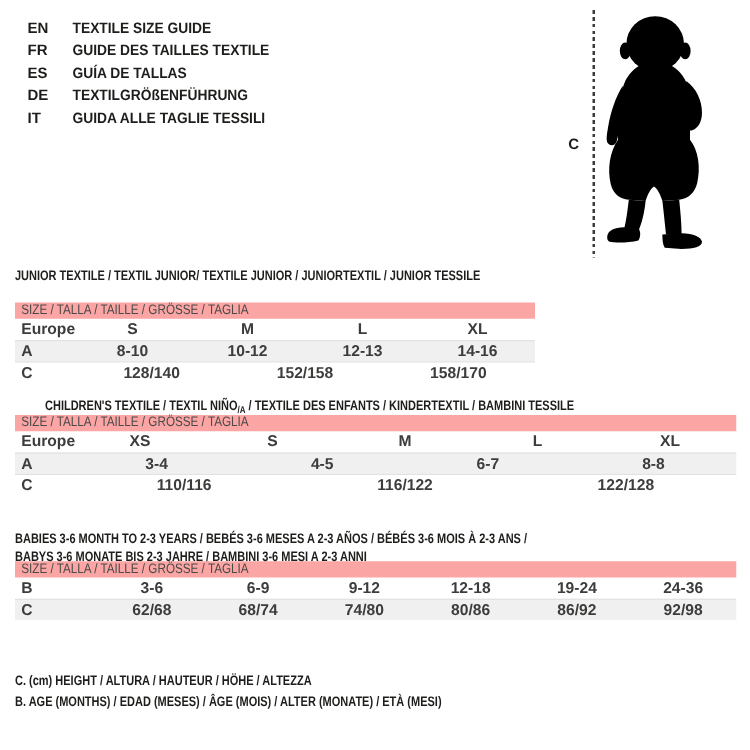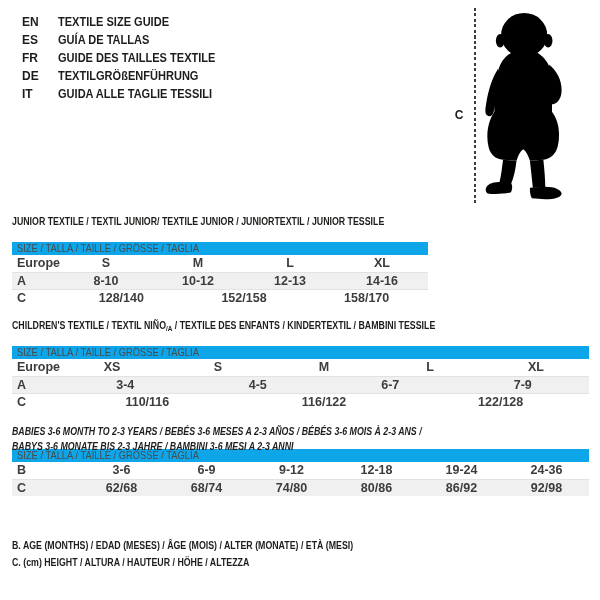--- a/index.html
+++ b/index.html
@@ -19,58 +19,58 @@
   
   .fig-c-label{position:absolute;left:450px;top:108px;width:18px;text-align:center;
     font-size:12px;font-weight:bold;color:#1d1d1b;}
   .dash-line{position:absolute;left:474px;top:8px;width:2px;height:198px;
     background:repeating-linear-gradient(to bottom,#3c3c3c 0 3px,transparent 3px 5.5px);}
   .baby-svg{position:absolute;left:480px;top:6px;width:96px;height:202px;}
 
   
   .section{position:absolute;}
   .sec-title{font-size:11px;font-weight:bold;height:14px;line-height:14px;white-space:nowrap;}
-  .sec-title.two-line .line{height:15px;line-height:15px;font-style:italic;}
+  .sec-title.two-line .line{height:15px;line-height:15px;}
   .sub{font-size:8px;vertical-align:-2px;}
   .tbl{width:100%;}
-  .band{height:13px;line-height:13px;background:#0ea5e9;color:#4a4a49;
+  .band{height:13px;line-height:13px;background:#fca5a5;color:#4a4a49;
     font-size:11px;padding-left:5px;box-sizing:border-box;}
   .trow{display:flex;height:17px;line-height:17px;font-size:12.5px;color:#3c3c3b;font-weight:bold;}
   .trow + .trow{border-top:1px solid #e2e2e2;box-sizing:border-box;}
   .trow.alt{background:#f0f0f0;}
   .cl{padding-left:5px;box-sizing:border-box;}
   .w1{width:48px;} .w2{width:47px;} .w3{width:67px;}
   .c{flex:1;text-align:center;}
 
   
   .footnotes{position:absolute;left:12px;top:537px;}
   .fn-line{height:16.5px;line-height:16.5px;font-size:11px;font-weight:bold;white-space:nowrap;}
 
   .s1{left:12px;top:214px;width:416px;}
   .s1 .sec-title{margin-bottom:14px;}
   .s2{left:12px;top:318px;width:577px;}
-  .s2 .sec-title{margin-bottom:14px;}
+  .s2 .sec-title{margin-bottom:0;text-align:center;}
   .s3{left:12px;top:424px;width:577px;}
   .s3 .sec-title{margin-bottom:11px;}
 </style>
 </head>
 <body>
 
 <div class="lang-list">
   <div class="lang-row">
     <span class="lang-code">EN</span>
     <span class="cond92">TEXTILE SIZE GUIDE</span>
   </div>
   <div class="lang-row">
+    <span class="lang-code">FR</span>
+    <span class="cond92">GUIDE DES TAILLES TEXTILE</span>
+  </div>
+  <div class="lang-row">
     <span class="lang-code">ES</span>
     <span class="cond92">GUÍA DE TALLAS</span>
-  </div>
-  <div class="lang-row">
-    <span class="lang-code">FR</span>
-    <span class="cond92">GUIDE DES TAILLES TEXTILE</span>
   </div>
   <div class="lang-row">
     <span class="lang-code">DE</span>
     <span class="cond92">TEXTILGRÖßENFÜHRUNG</span>
   </div>
   <div class="lang-row">
     <span class="lang-code">IT</span>
     <span class="cond92">GUIDA ALLE TAGLIE TESSILI</span>
   </div>
 </div>
@@ -138,21 +138,21 @@
       <div class="c">S</div>
       <div class="c">M</div>
       <div class="c">L</div>
       <div class="c">XL</div>
     </div>
     <div class="trow alt">
       <div class="cl w2">A</div>
       <div class="c">3-4</div>
       <div class="c">4-5</div>
       <div class="c">6-7</div>
-      <div class="c">7-9</div>
+      <div class="c">8-8</div>
     </div>
     <div class="trow">
       <div class="cl w2">C</div>
       <div class="c">110/116</div>
       <div class="c">116/122</div>
       <div class="c">122/128</div>
     </div>
   </div>
 </div>
 
@@ -185,18 +185,18 @@
       <div class="c">74/80</div>
       <div class="c">80/86</div>
       <div class="c">86/92</div>
       <div class="c">92/98</div>
     </div>
   </div>
 </div>
 
 <div class="footnotes">
   <div class="fn-line">
+    <span class="cond">C. (cm) HEIGHT / ALTURA / HAUTEUR / HÖHE / ALTEZZA</span>
+  </div>
+  <div class="fn-line">
     <span class="cond">B. AGE (MONTHS) / EDAD (MESES) / ÂGE (MOIS) / ALTER (MONATE) / ETÀ (MESI)</span>
   </div>
-  <div class="fn-line">
-    <span class="cond">C. (cm) HEIGHT / ALTURA / HAUTEUR / HÖHE / ALTEZZA</span>
-  </div>
 </div>
 
 </body></html>

